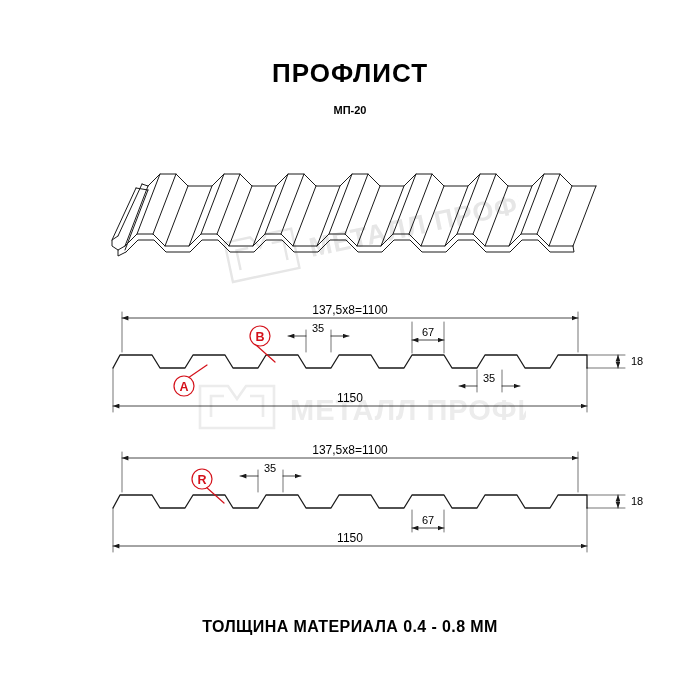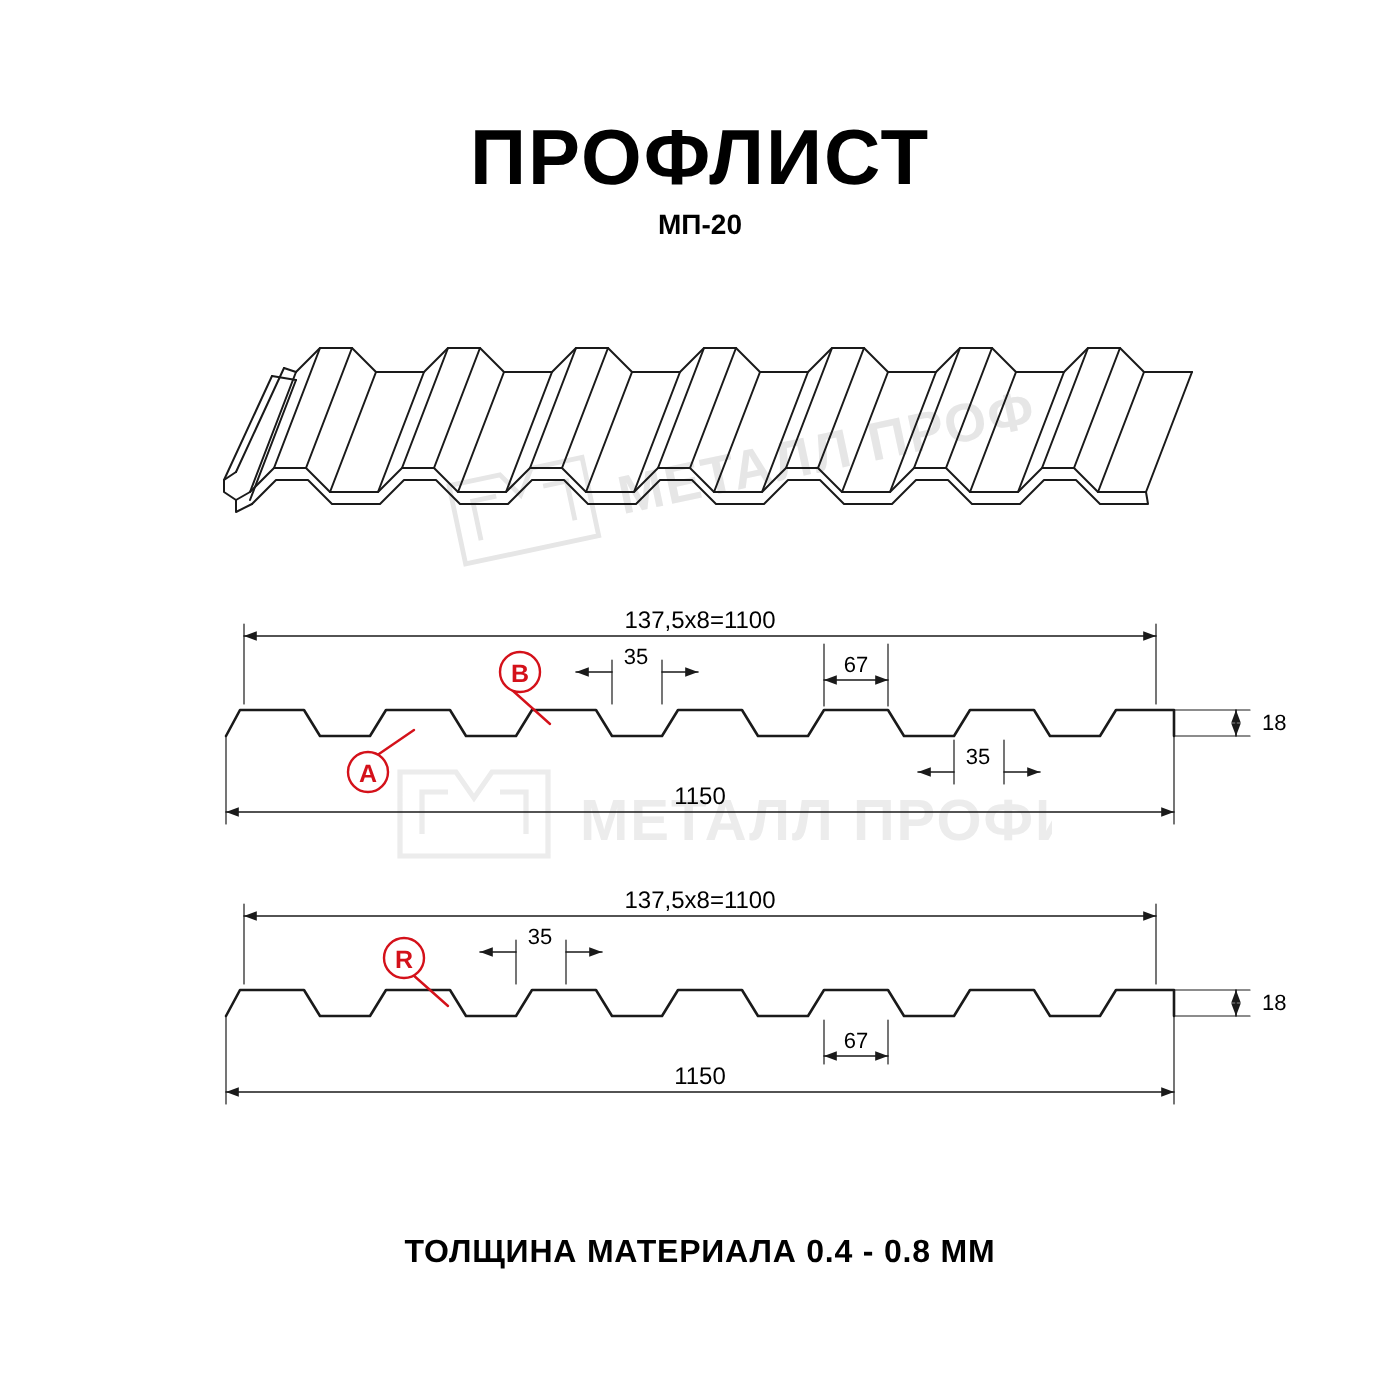--- a/index.html
+++ b/index.html
@@ -21,32 +21,32 @@
     height: 700px;
   }
 
   
   .title {
     position: absolute;
     left: 0;
     top: 58px;
     width: 700px;
     text-align: center;
-    font-size: 39px;
+    font-size: 26px;
     font-weight: bold;
     letter-spacing: 1px;
     color: #000;
   }
   .subtitle {
     position: absolute;
     left: 0;
     top: 104px;
     width: 700px;
     text-align: center;
-    font-size: 14px;
+    font-size: 11px;
     font-weight: bold;
     color: #000;
   }
   .footer-note {
     position: absolute;
     left: 0;
     top: 618px;
     width: 700px;
     text-align: center;
     font-size: 16px;

